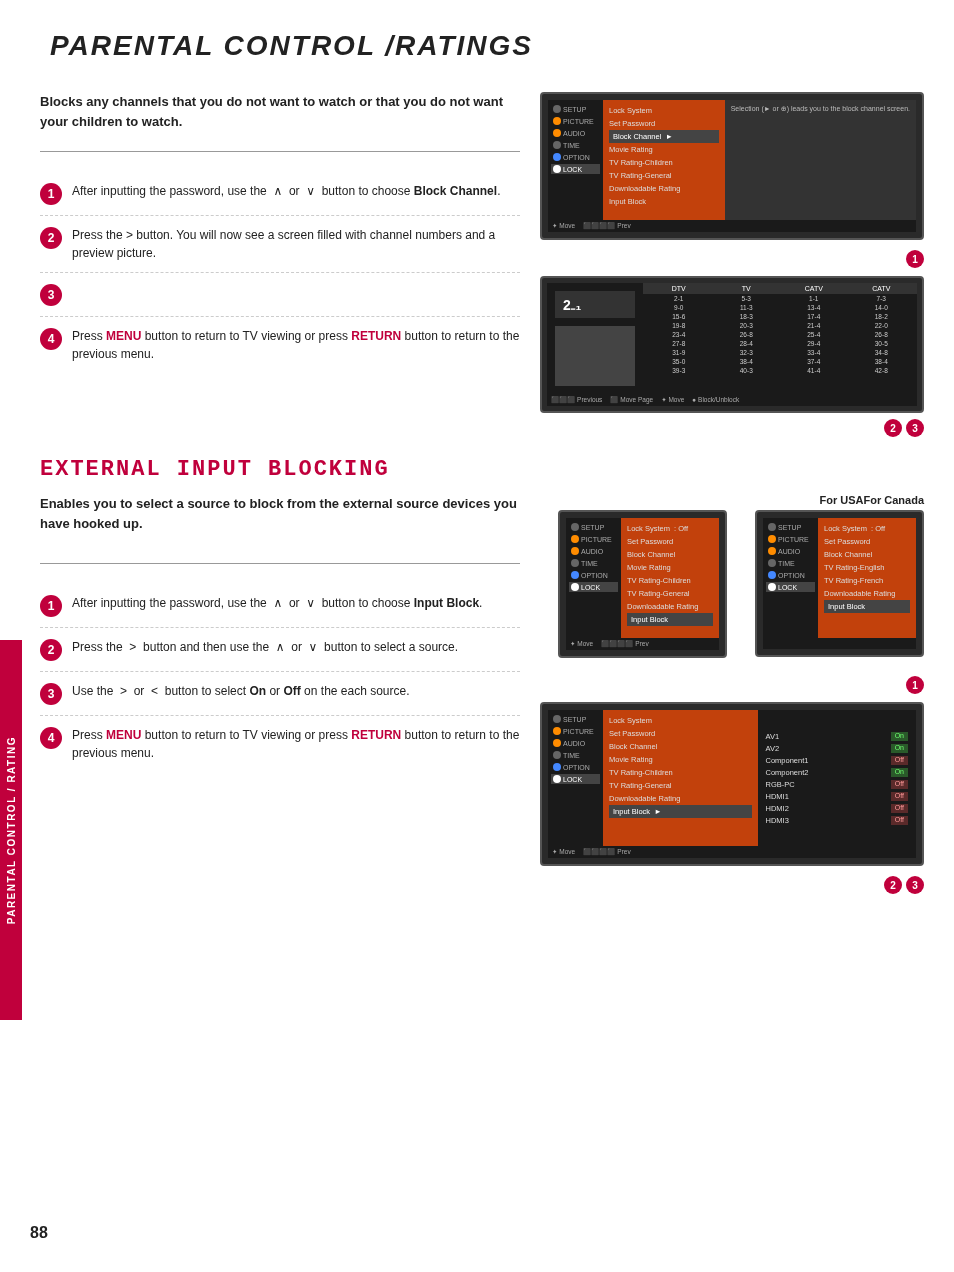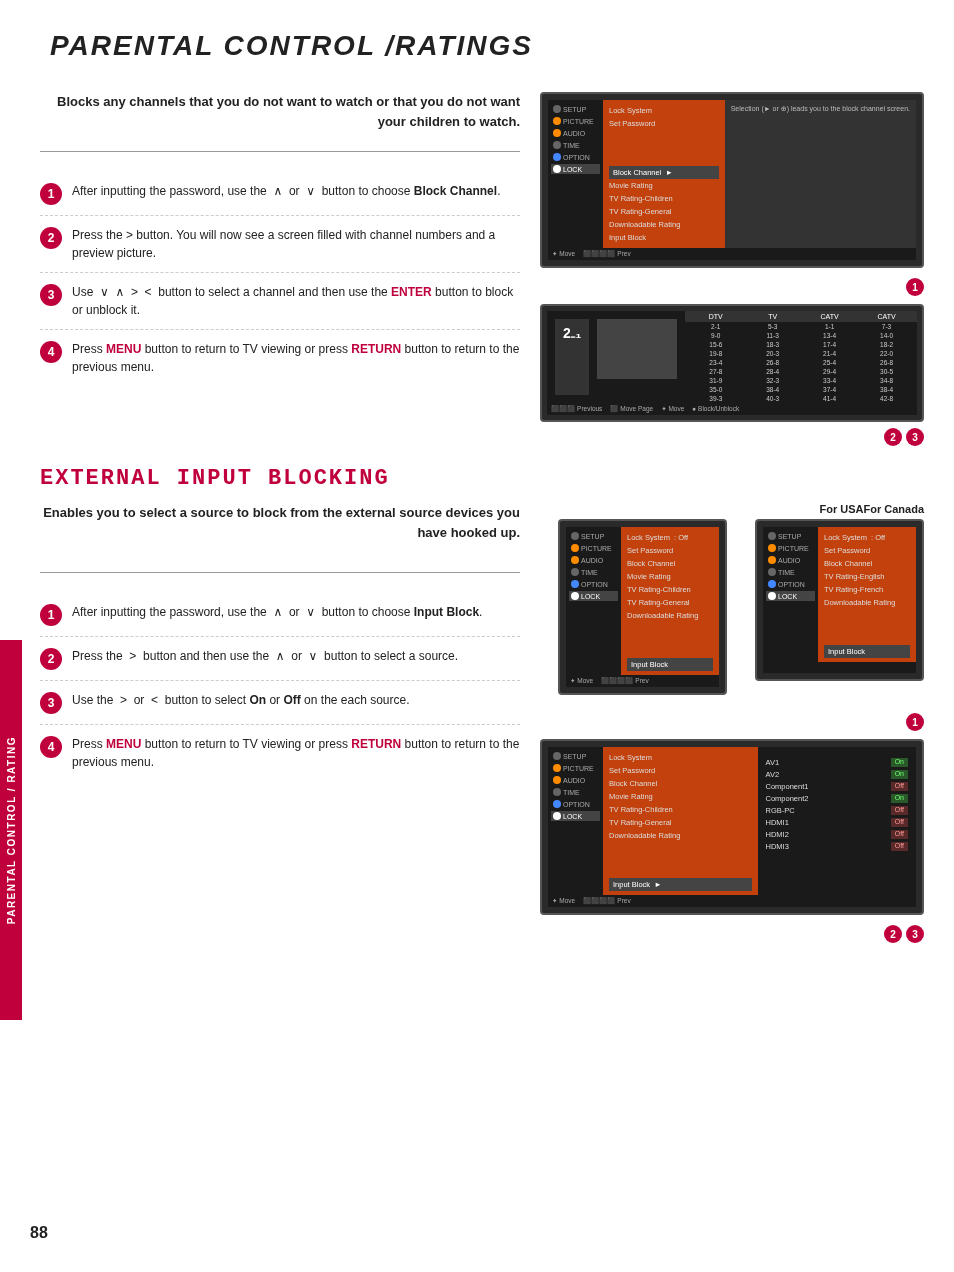--- a/index.html
+++ b/index.html
@@ -82,21 +82,20 @@
 
     .section-right {
       flex: 1;
     }
 
     .section-desc {
       font-size: 13px;
       font-weight: bold;
       line-height: 1.5;
       margin-bottom: 18px;
-      text-align: right;
     }
 
     
     .steps-list {
       list-style: none;
     }
     .step-item {
       display: flex;
       align-items: flex-start;
       gap: 10px;
@@ -201,21 +200,20 @@
       font-size: 7.5px;
       color: #ddd;
       padding: 2px 0;
       border-bottom: none;
     }
 
     .tv-menu-item.active-item {
       background: #444;
       color: #fff;
       padding: 2px 4px;
-      margin-top: 36px;
     }
 
     .tv-submenu {
       background: #333;
       padding: 4px 6px;
       min-width: 120px;
       font-size: 7.5px;
       color: #ddd;
     }
 
@@ -341,21 +339,21 @@
       color: #fff;
       font-size: 14px;
       font-weight: bold;
       padding: 4px 8px;
       display: inline-block;
       margin: 4px;
     }
 
     .tv-input-menu {
       flex: 1;
-      padding: 9px 8px;
+      padding: 20px 8px;
     }
 
     .input-row {
       display: flex;
       justify-content: space-between;
       font-size: 7.5px;
       color: #ddd;
       padding: 1.5px 0;
     }
 
@@ -396,23 +394,20 @@
           </div>
         </li>
 
         <li class="step-item">
           <div class="step-badge">2</div>
           <div class="step-text">Press the &gt; button. You will now see a screen filled with channel numbers and a preview picture.</div>
         </li>
 
         <li class="step-item">
           <div class="step-badge">3</div>
-          <div class="step-text">
-            <span>Use &nbsp;∨&nbsp; ∧&nbsp; &gt;&nbsp; &lt; &nbsp;button to select a channel and then use the </span><span class="enter-text">ENTER</span><span> button to block or unblock it.</span>
-          </div>
         </li>
 
         <li class="step-item">
           <div class="step-badge">4</div>
           <div class="step-text">
             Press <span class="red-text">MENU</span> button to return to TV viewing or press <span class="red-text">RETURN</span> button to return to the previous menu.
           </div>
         </li>
       </ul>
     </div>
@@ -470,21 +465,21 @@
         </div>
       </div>
       <div class="badge-row">
         <span class="circle-badge">1</span>
       </div>
 
       <div class="tv-big" style="margin-top:8px;">
         <div class="tv-big-inner">
           <div class="channel-grid-area">
 
-            <div style="display:flex;flex-direction:row;padding:4px;">
+            <div style="display:flex;flex-direction:column;padding:4px;">
               <div class="channel-number-display">2₋₁</div>
               <div class="channel-preview" style="height:60px;background:#444;"></div>
             </div>
 
             <div class="tv-channel-grid">
               <div class="tv-channel-header">
                 <div class="tv-channel-col">DTV</div>
                 <div class="tv-channel-col">TV</div>
                 <div class="tv-channel-col">CATV</div>
                 <div class="tv-channel-col">CATV</div>

